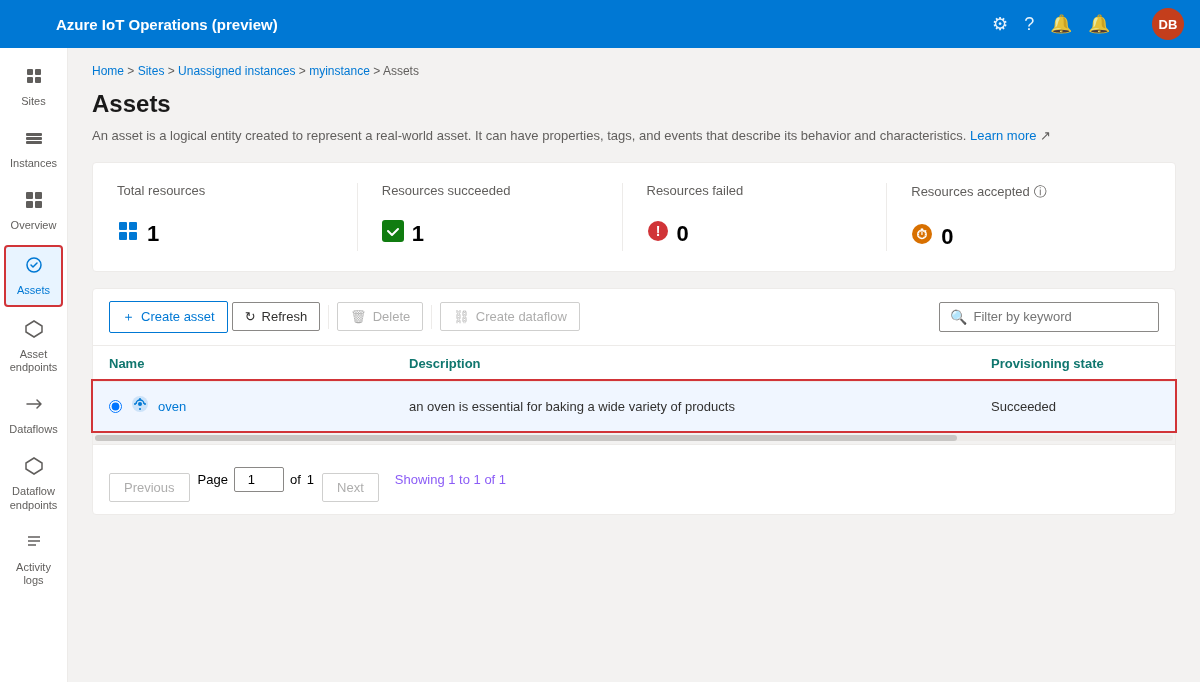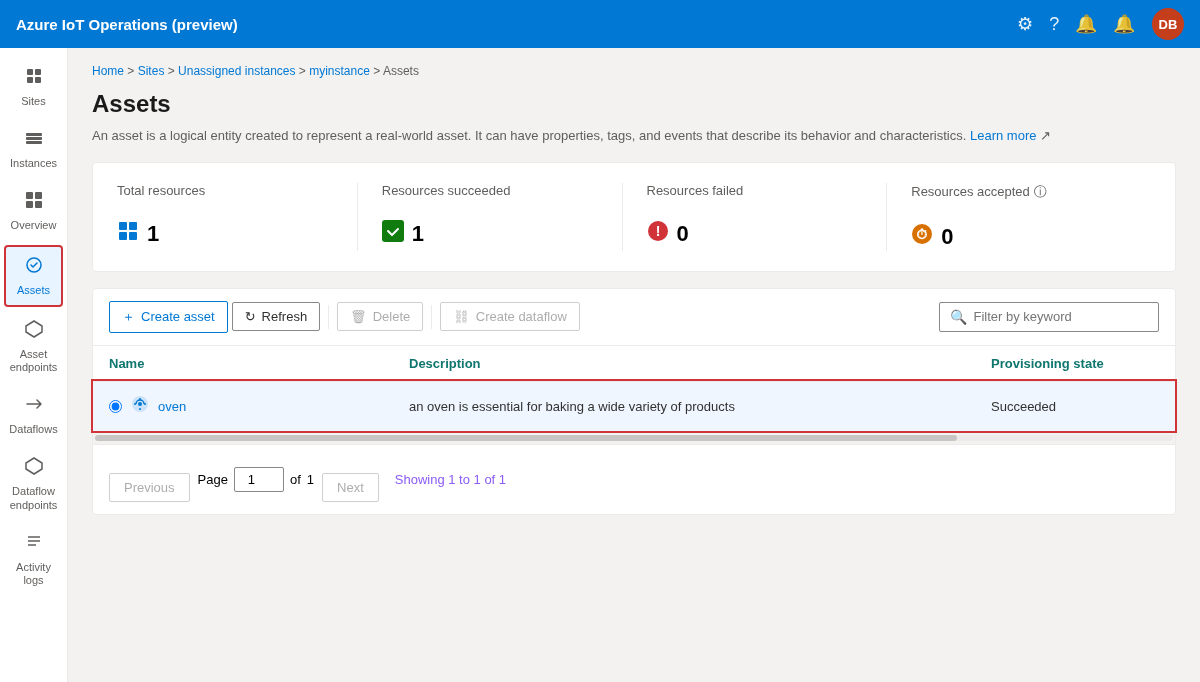--- a/index.html
+++ b/index.html
@@ -8,28 +8,28 @@
     
     .topbar {
       background: #0078d4;
       color: white;
       height: 48px;
       display: flex;
       align-items: center;
       padding: 0 16px;
       flex-shrink: 0;
     }
-    .topbar-title { font-size: 15px; font-weight: 600; flex: 1; }
+    .topbar-title { font-size: 15px; font-weight: 600; flex: 1; margin-left: 40px; }
     .topbar-icons { display: flex; gap: 16px; align-items: center; }
     .topbar-icon { color: white; font-size: 18px; cursor: pointer; opacity: 0.9; }
     .topbar-avatar {
       width: 32px; height: 32px; border-radius: 50%;
       background: #c43e1c; color: white;
       display: flex; align-items: center; justify-content: center;
-      font-size: 13px; font-weight: 600;
+      font-size: 13px; font-weight: 600; margin-left: 25px;
     }
 
     
     .main-layout { display: flex; flex: 1; overflow: hidden; }
 
     
     .sidebar {
       width: 68px;
       background: #ffffff;
       border-right: 1px solid #edebe9;

